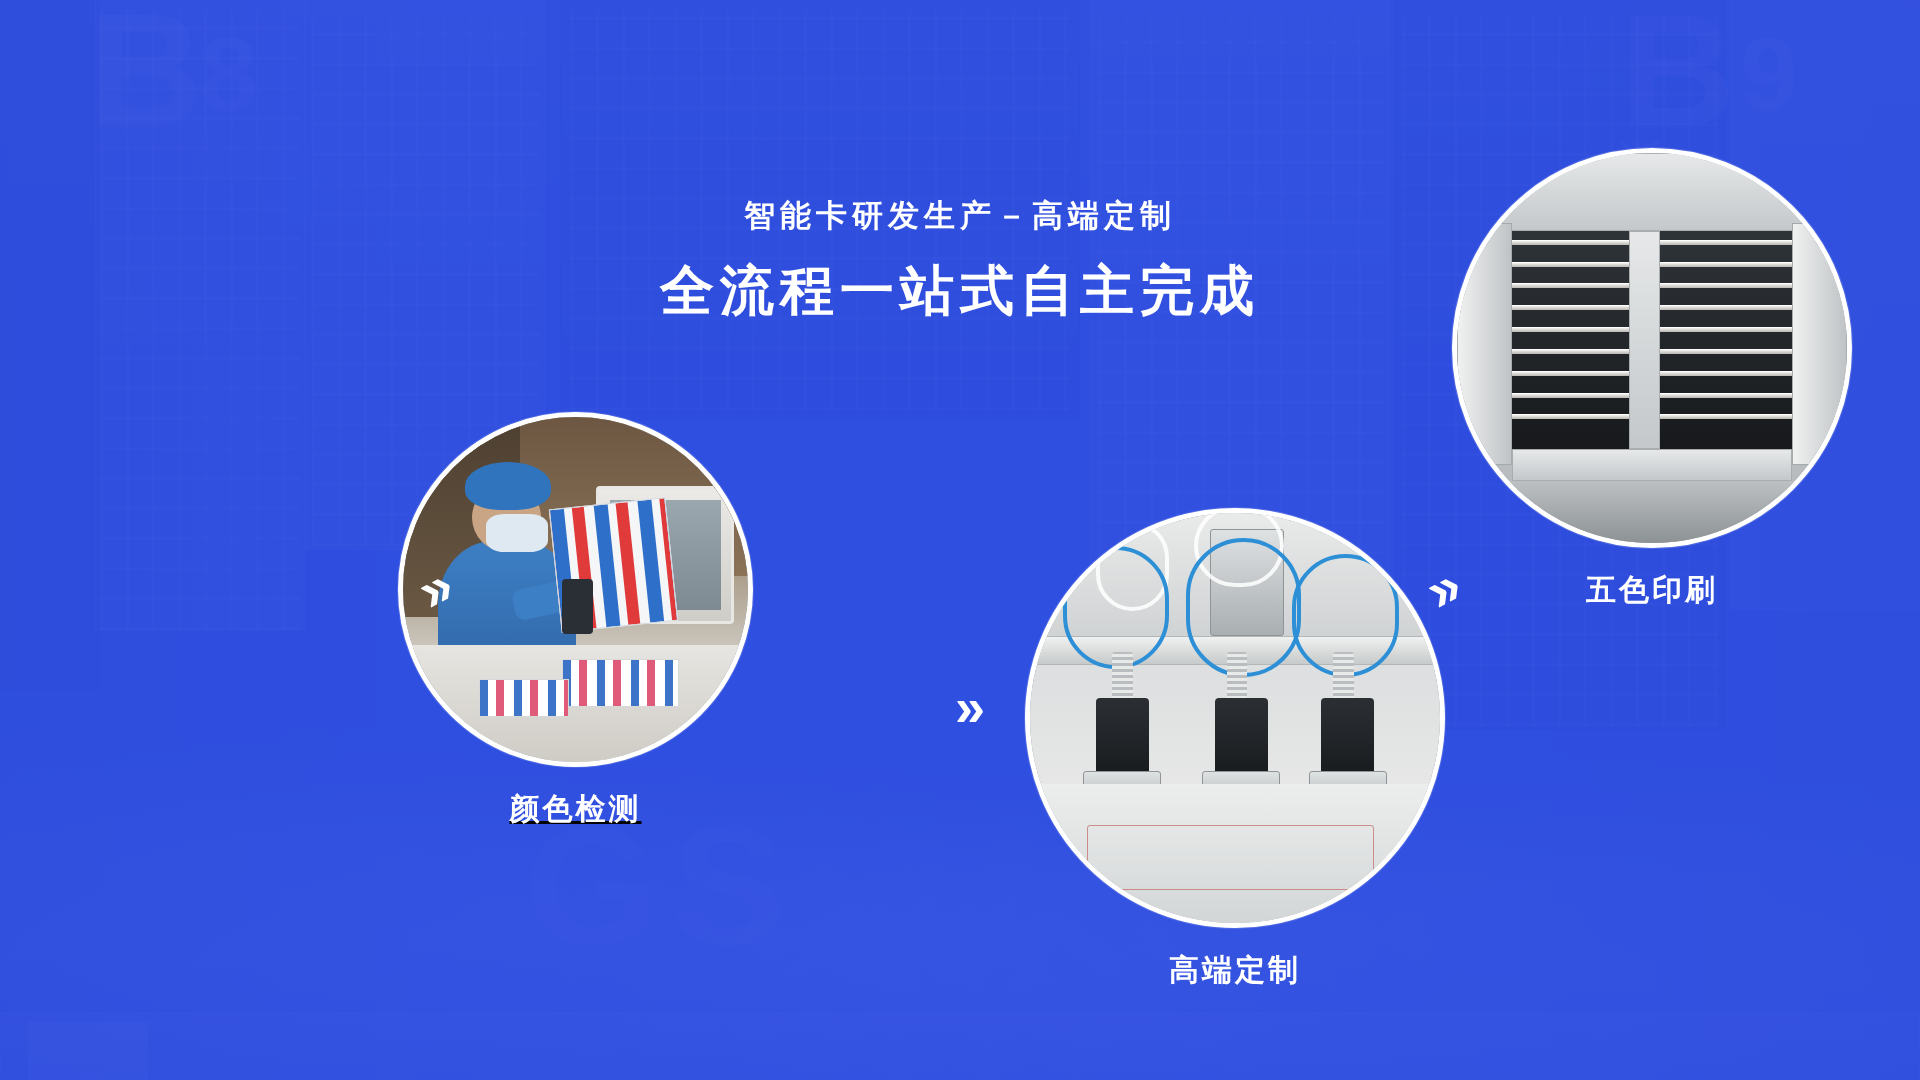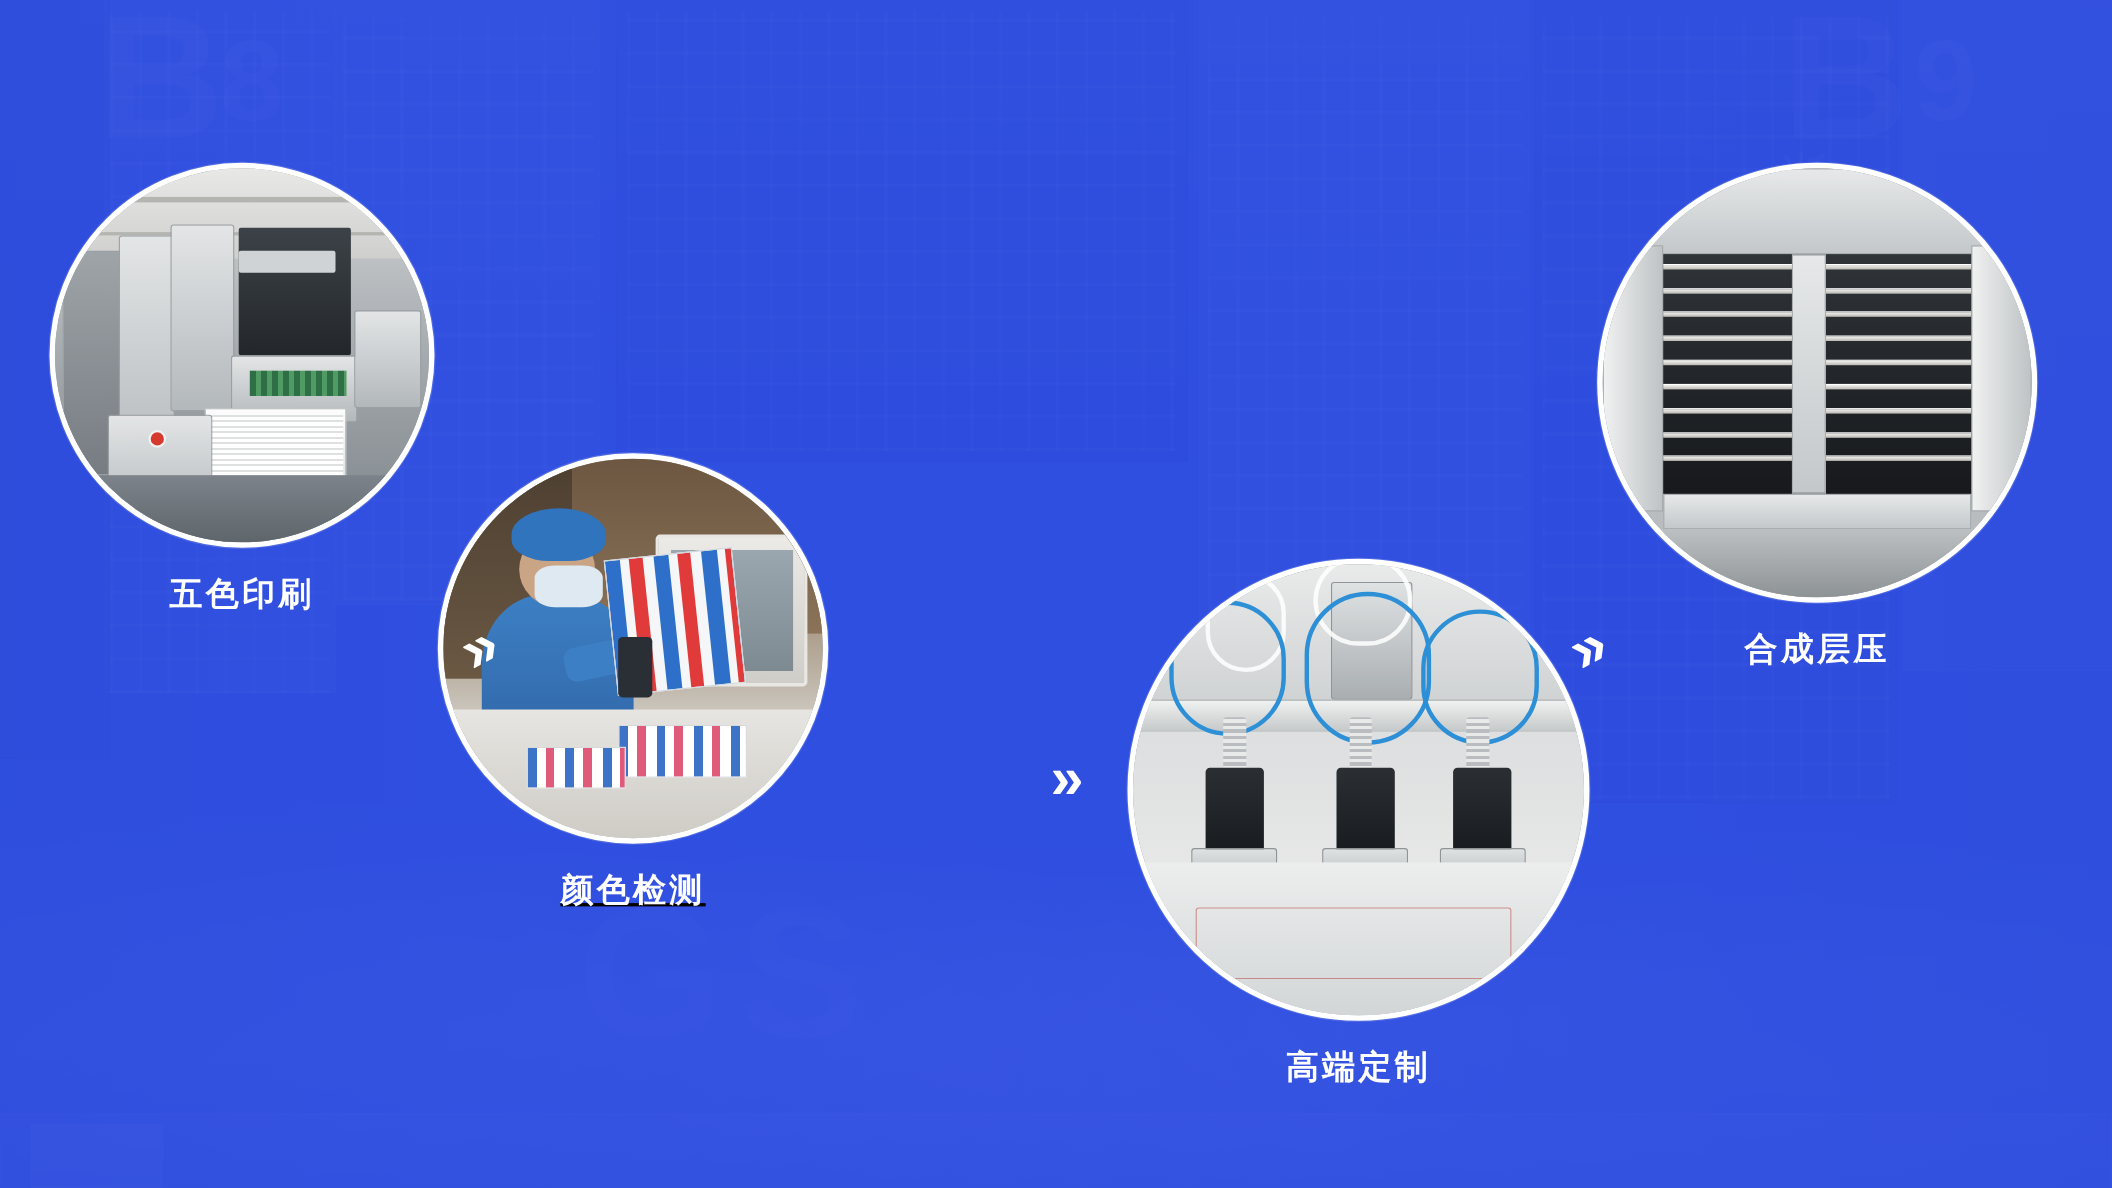--- a/index.html
+++ b/index.html
@@ -227,44 +227,25 @@
     <span class="ghost-mark" style="left:88px;  top:-10px; font-size:160px;">B</span>
     <span class="ghost-mark" style="left:200px; top:22px;  font-size:104px;">8</span>
     <span class="ghost-mark" style="left:1620px;top:-10px; font-size:160px;">B</span>
     <span class="ghost-mark" style="left:1740px;top:22px;  font-size:104px;">9</span>
     <span class="ghost-mark" style="left:1618px;top:140px; font-size:44px;">浙</span>
     <span class="watermark-gs" style="left:525px; top:800px; font-size:170px; letter-spacing:14px;">GS</span>
 
     <div class="bg-veil"></div>
   </div>
 
-
-  <div class="node" style="left:45px; top:148px;">
-    <div class="circle" style="width:350px; height:350px;">
-      <div class="scene s1">
-        <div class="ceil"></div>
-        <div class="ceilbeam" style="top:26px;"></div>
-        <div class="ceilbeam" style="top:58px; height:3px;"></div>
-        <div class="unit dk" style="left:2%;  top:22%; width:16%; height:60%;"></div>
-        <div class="unit" style="left:17%; top:18%; width:15%; height:64%;"></div>
-        <div class="unit" style="left:31%; top:15%; width:17%; height:50%;"></div>
-        <div class="dark-panel" style="left:49%; top:16%; width:30%; height:34%;"></div>
-        <div class="dark-panel" style="left:49%; top:22%; width:26%; height:6%; background:#cfd3d5;"></div>
-        <div class="unit" style="left:47%; top:50%; width:34%; height:18%;"></div>
-        <div class="greenboard" style="left:52%; top:54%; width:26%; height:7%;"></div>
-        <div class="unit" style="left:80%; top:38%; width:18%; height:26%;"></div>
-        <div class="paper" style="left:40%; top:64%; width:38%; height:24%;"></div>
-        <div class="sheets" style="left:41%; top:66%; width:36%; height:19%;"></div>
-        <div class="unit" style="left:14%; top:66%; width:28%; height:28%;"></div>
-        <div class="redbtn" style="left:25%; top:70%;"></div>
-        <div class="floor"></div>
-      </div>
-    </div>
-    <div class="caption">五色印刷</div>
-  </div>
+  <div class="headline">
+    <div class="sub">智能卡研发生产－高端定制</div>
+    <div class="main">全流程一站式自主完成</div>
+  </div>
+
 
   <span class="chev" style="left:420px; top:560px; font-size:56px; transform:rotate(-28deg);">»</span>
 
   <div class="node" style="left:398px; top:412px;text-decoration:underline;">
     <div class="circle" style="width:355px; height:355px;">
       <div class="scene s2">
         <div class="wall"></div>
         <div class="wall2"></div>
         <div class="monitor" style="left:56%; top:20%; width:40%; height:40%;">
             <i></i>
@@ -336,16 +317,16 @@
           <div class="platen" style="top:54%;"></div>
           <div class="platen" style="top:64%;"></div>
           <div class="platen" style="top:74%;"></div>
           <div class="platen" style="top:84%;"></div>
         </div>
         <div class="shell" style="left:44%; top:20%; width:8%; height:56%;"></div>
         <div class="shell" style="left:14%; top:76%; width:72%; height:8%;"></div>
         <div class="base"></div>
       </div>
     </div>
-    <div class="caption">合成层压</div>
+    <div class="caption">五色印刷</div>
   </div>
 
 </div>
 
 </body></html>

